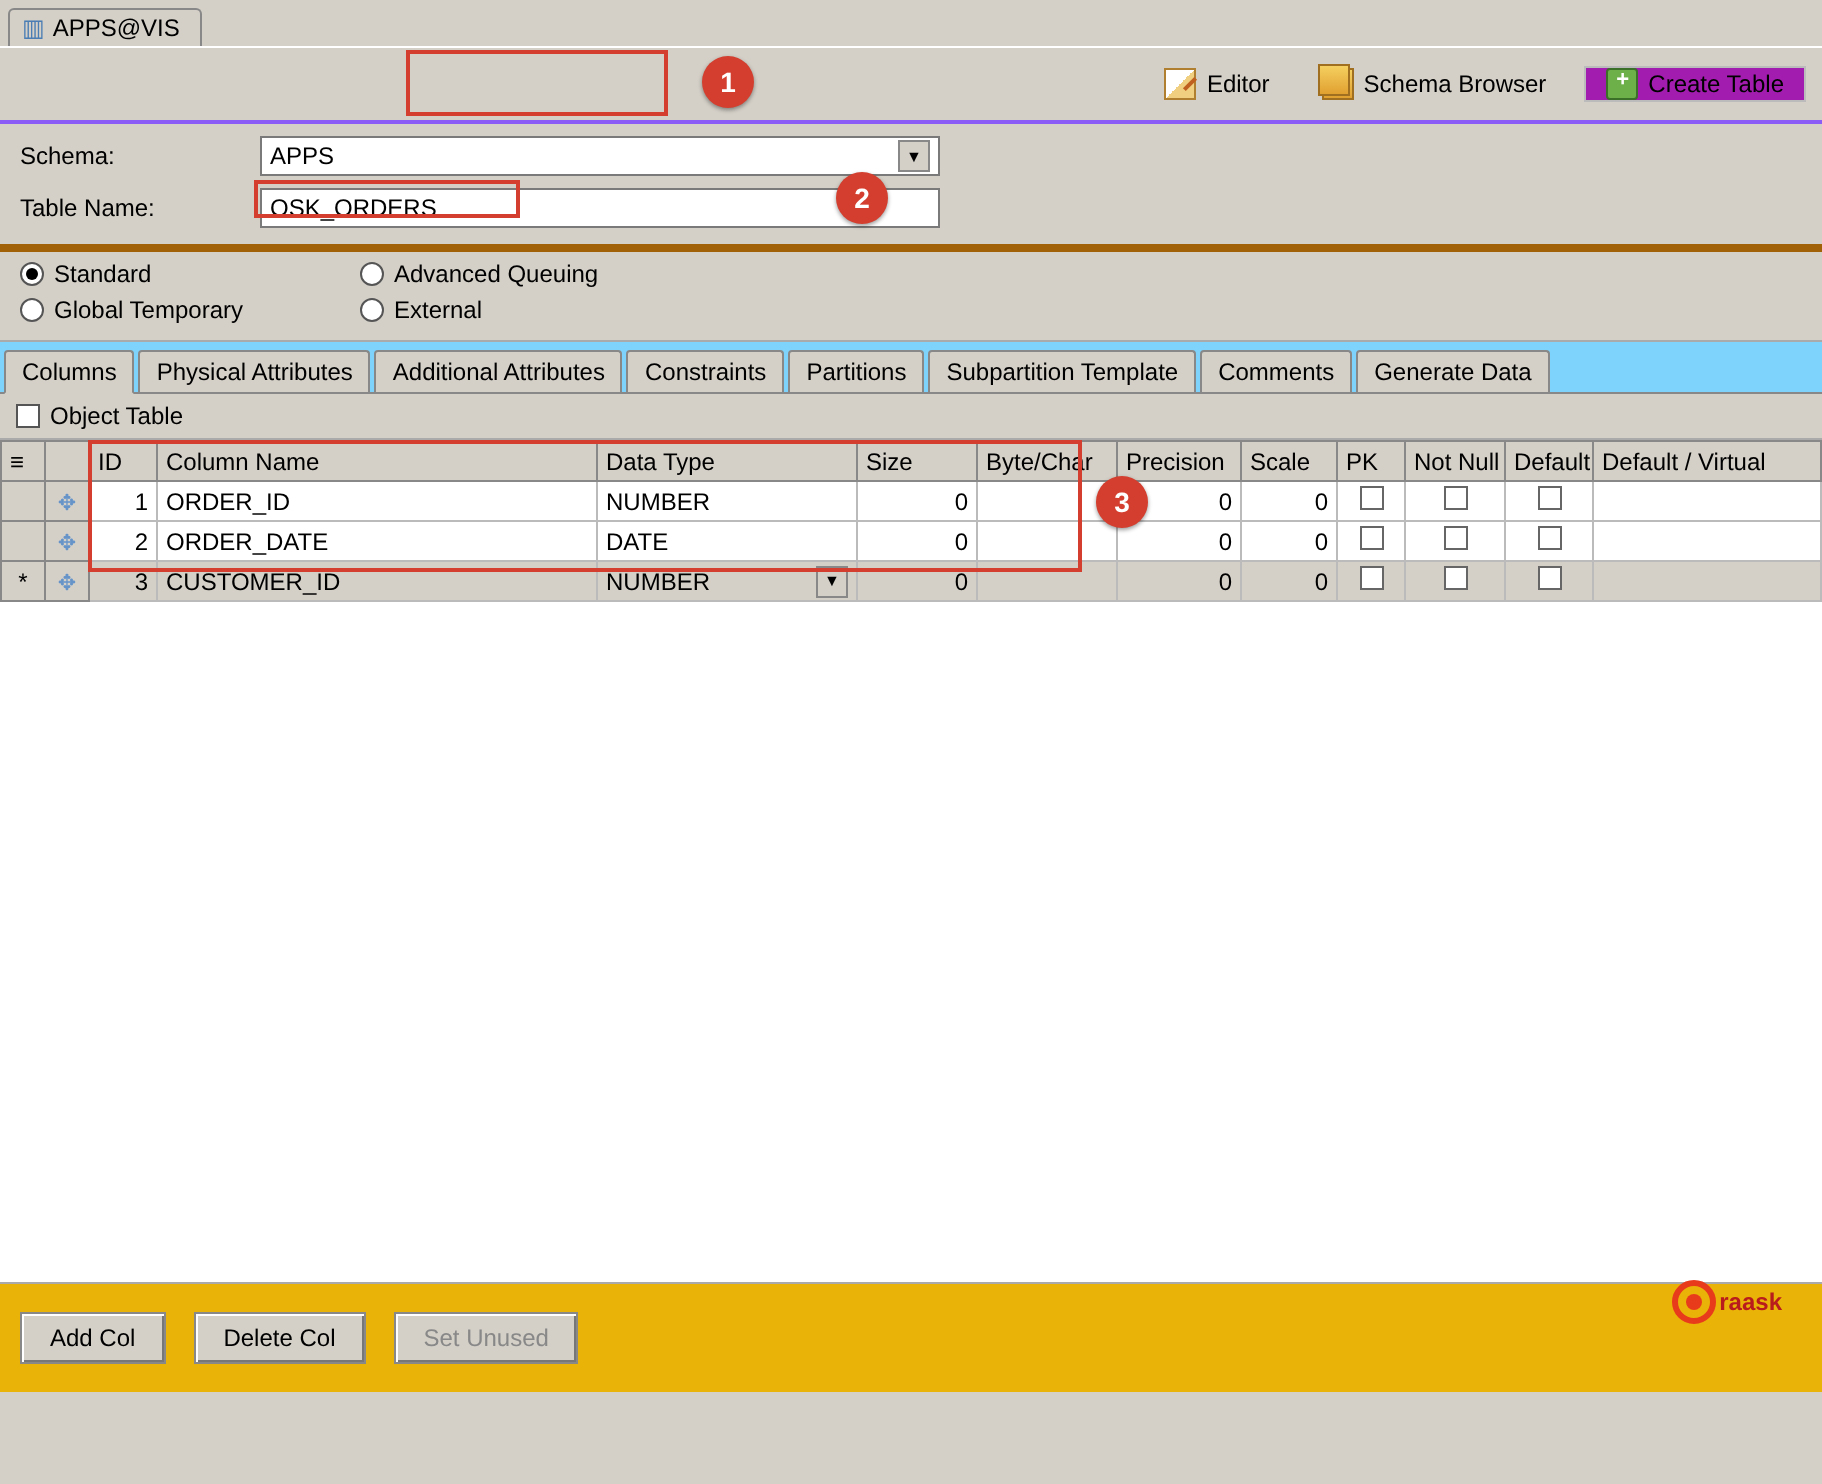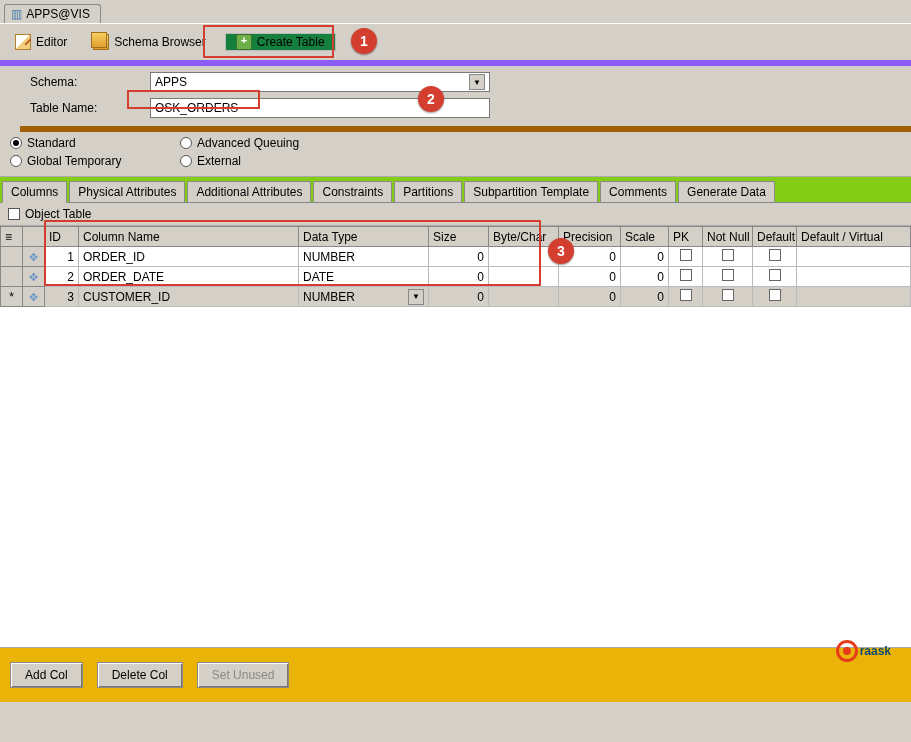--- a/index.html
+++ b/index.html
@@ -3,47 +3,47 @@
 <meta charset="utf-8">
 <style>
   * { box-sizing: border-box; font-family: Tahoma, Arial, sans-serif; font-size: 12px; }
   body { margin: 0; background: #d4d0c8; width: 911px; height: 742px; overflow: hidden; position: relative; }
 
   
   .app-tab { display: inline-flex; align-items: center; background: #d4d0c8; border: 1px solid #888; border-bottom: none; padding: 2px 10px 2px 6px; margin: 4px 0 0 4px; border-top-left-radius: 3px; border-top-right-radius: 3px; }
   .app-tab .db-icon { color: #4a7db3; margin-right: 4px; }
 
   
-  .toolbar { display: flex; align-items: center; padding: 6px 8px; gap: 12px; border-bottom: 6px solid #8b5cf6; border-top: 1px solid #fff; background: #d4d0c8;}
+  .toolbar { display: flex; align-items: center; padding: 6px 8px; gap: 12px; border-bottom: 2px solid #8b5cf6; border-top: 1px solid #fff; background: #d4d0c8; justify-content: flex-end;}
   .tool-btn { display: inline-flex; align-items: center; gap: 5px; padding: 3px 6px; background: #d4d0c8; border: 1px solid transparent; cursor: pointer;}
   .tool-btn .ico { width: 16px; height: 16px; display: inline-block; }
-  .tool-btn.create { background: #15803d; border: 1px solid #bbb; padding: 0 10px; }
+  .tool-btn.create { background: #a21caf; border: 1px solid #bbb; padding: 0 10px; }
 
   .annot { position: absolute; width: 26px; height: 26px; background: #d43e2e; border-radius: 50%; color: #fff; font-weight: bold; font-size: 14px; display: flex; align-items: center; justify-content: center; box-shadow: 0 1px 2px rgba(0,0,0,.4);}
   .annot-box { position: absolute; border: 2px solid #d43e2e; pointer-events: none; }
 
   
-  .form-area { padding: 6px 10px 2px 10px; border-bottom: 6px solid #a16207; margin-left: 20px;}
+  .form-area { padding: 6px 10px 2px 10px; border-bottom: 4px solid #a16207;}
   .form-row { display: flex; align-items: center; margin-bottom: 6px; }
   .form-row label { width: 120px; }
   .form-row .field { background: #fff; border: 1px solid #7a7a7a; height: 20px; padding: 0 4px; display: flex; align-items: center; justify-content: space-between; }
   .schema-field { width: 340px; }
   .tablename-field { width: 340px; position: relative; }
   .dropdown-btn { width: 16px; height: 16px; background: #d4d0c8; border: 1px solid #888; display: inline-flex; align-items: center; justify-content: center; font-size: 8px; cursor: pointer;}
 
   
   .radio-area { display: flex; gap: 10px; padding: 4px 10px 8px 10px; border-bottom: 1px solid #aaa; flex-wrap: wrap;}
   .radio-col { display: flex; flex-direction: column; gap: 4px; }
   .radio-col.c1 { width: 160px; } .radio-col.c2 { width: 150px; } .radio-col.c3 { width: 180px; }
   .radio-item { display: flex; align-items: center; gap: 5px; }
   .radio-dot { width: 12px; height: 12px; border-radius: 50%; border: 1px solid #555; background: #fff; display: inline-flex; align-items: center; justify-content: center;}
   .radio-dot.sel::after { content: ""; width: 6px; height: 6px; background: #000; border-radius: 50%; }
 
   
-  .subtabs { display: flex; align-items: flex-end; background: #84cc16; padding-top: 4px; border-bottom: 1px solid #888; padding-left: 2px; gap: 0;}
+  .subtabs { display: flex; align-items: flex-end; background: #7dd3fc; padding-top: 4px; border-bottom: 1px solid #888; padding-left: 2px; gap: 0;}
   .subtab { padding: 3px 8px; border: 1px solid #888; border-bottom: none; background: #d4d0c8; margin-right: 2px; position: relative; border-top-left-radius: 2px; border-top-right-radius: 2px; cursor:pointer;}
   .subtab.sel { background: #d4d0c8; border-bottom: 1px solid #d4d0c8; margin-bottom: -1px; font-weight: normal;}
 
   
   .obj-row { display: flex; align-items: center; gap: 5px; padding: 4px 8px; background: #d4d0c8; border-bottom: 1px solid #aaa;}
   .chk { width: 12px; height: 12px; border: 1px solid #555; background: #fff; display:inline-block;}
 
   
   .grid-wrap { background: #fff; }
   table.grid { border-collapse: collapse; width: 100%; table-layout: fixed;}
@@ -57,21 +57,21 @@
   .dtype-cell { display:flex; justify-content: space-between; align-items:center; }
 
   
   .whitespace { background: #fff; height: 340px; width: 100%; position: relative;}
 
   
   .bottom-bar { padding: 14px 10px; display: flex; gap: 14px; background:#eab308; border-top:1px solid #aaa;}
   .btn { background: #d4d0c8; border: 1px solid #888; box-shadow: inset 1px 1px 0 #fff, inset -1px -1px 0 #777; padding: 5px 14px; cursor: pointer;}
   .btn.disabled { color: #888; }
 
-  .brand { position: absolute; right: 20px; bottom: 80px; color: #0c4a6e; font-size: 26px; font-weight: 600; font-family: Arial, sans-serif; display:flex; align-items:center; gap:2px;}
+  .brand { position: absolute; right: 20px; bottom: 80px; color: #b91c1c; font-size: 26px; font-weight: 600; font-family: Arial, sans-serif; display:flex; align-items:center; gap:2px;}
   .brand .o { width: 22px; height:22px; border: 3px solid #e83b1c; border-radius:50%; display:inline-flex; align-items:center; justify-content:center;}
   .brand .o::after { content:""; width:8px; height:8px; background:#e83b1c; border-radius:50%;}
 
   
   .ico-edit { background: linear-gradient(135deg,#fff 50%,#f0d080 50%); border:1px solid #b08030; width:14px; height:14px; position:relative;}
   .ico-edit::after{content:"";position:absolute;width:8px;height:2px;background:#c06020;transform:rotate(-45deg);right:-2px;top:6px;}
   .ico-schema { display:inline-block; width:14px; height:14px; background: linear-gradient(#f5d060,#e0a030); border:1px solid #a07020; position:relative;}
   .ico-schema::before{content:"";position:absolute;left:-3px;top:-3px;width:14px;height:14px;background: linear-gradient(#f5d060,#e0a030); border:1px solid #a07020;}
   .ico-create { width:16px; height:14px; background:#6db04a; border:1px solid #3a7028; border-radius:2px; position:relative;}
   .ico-create::after{content:"+";position:absolute;color:#fff;font-weight:bold;font-size:11px;left:4px;top:-1px;}

